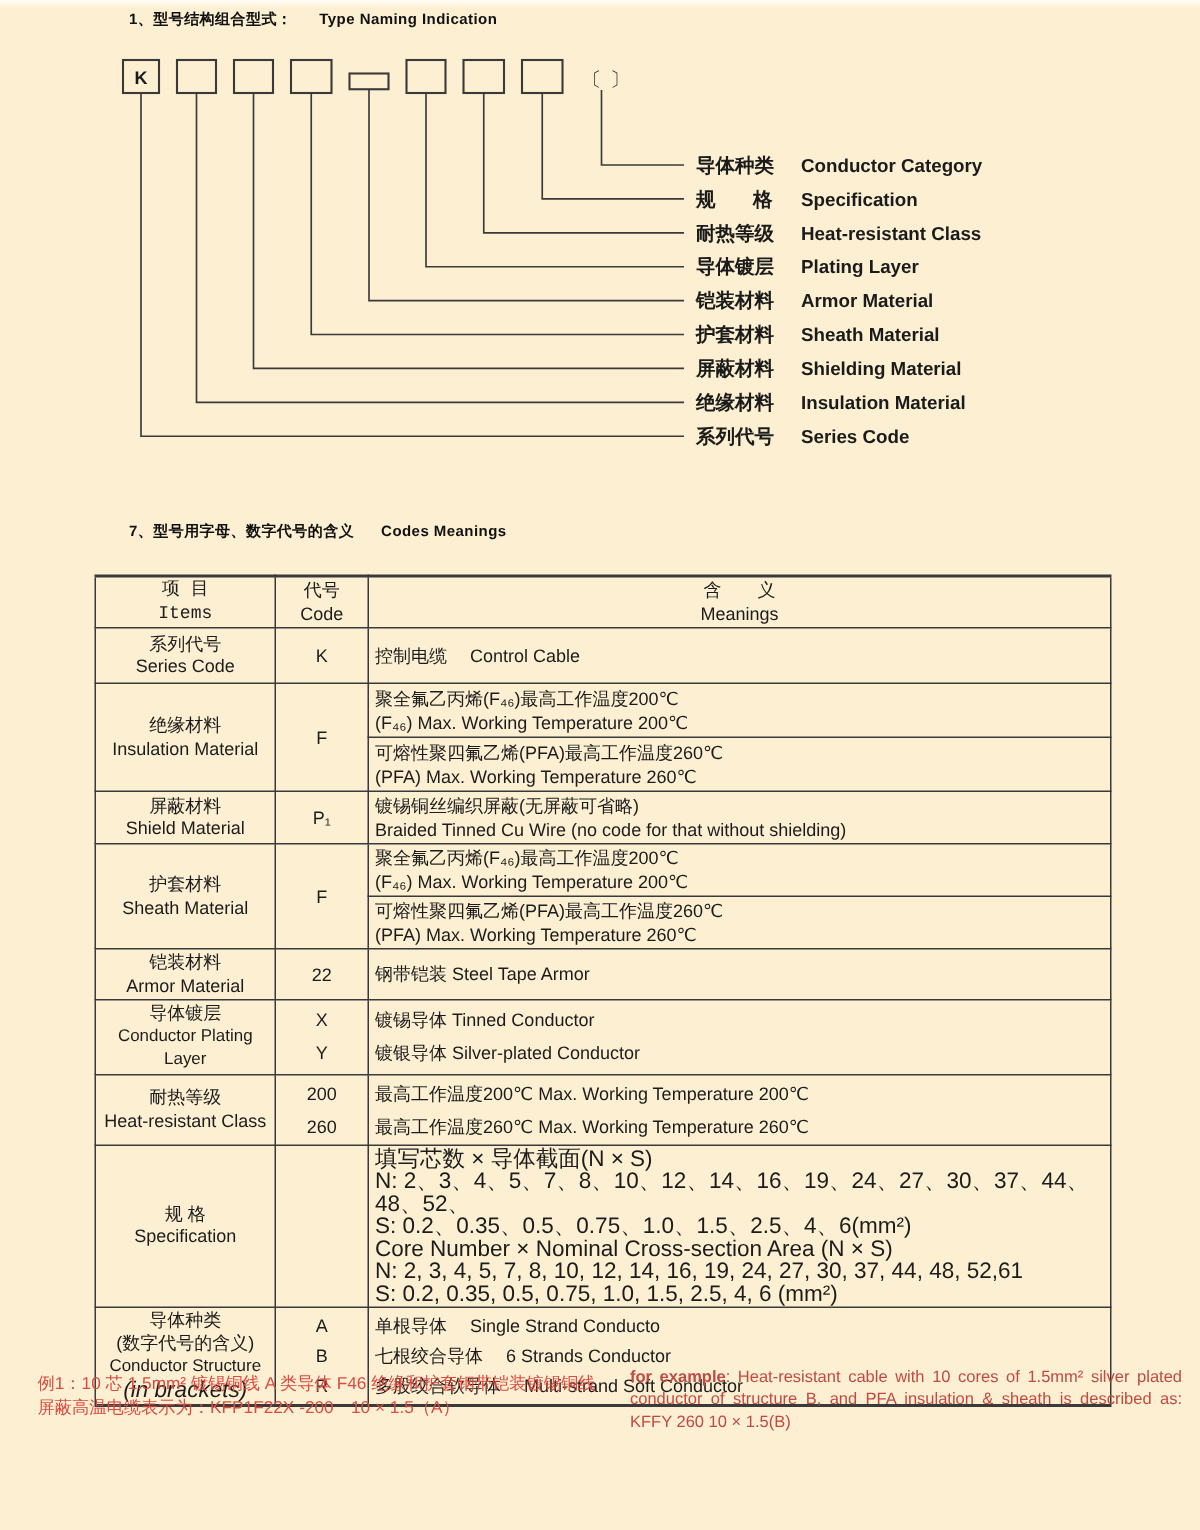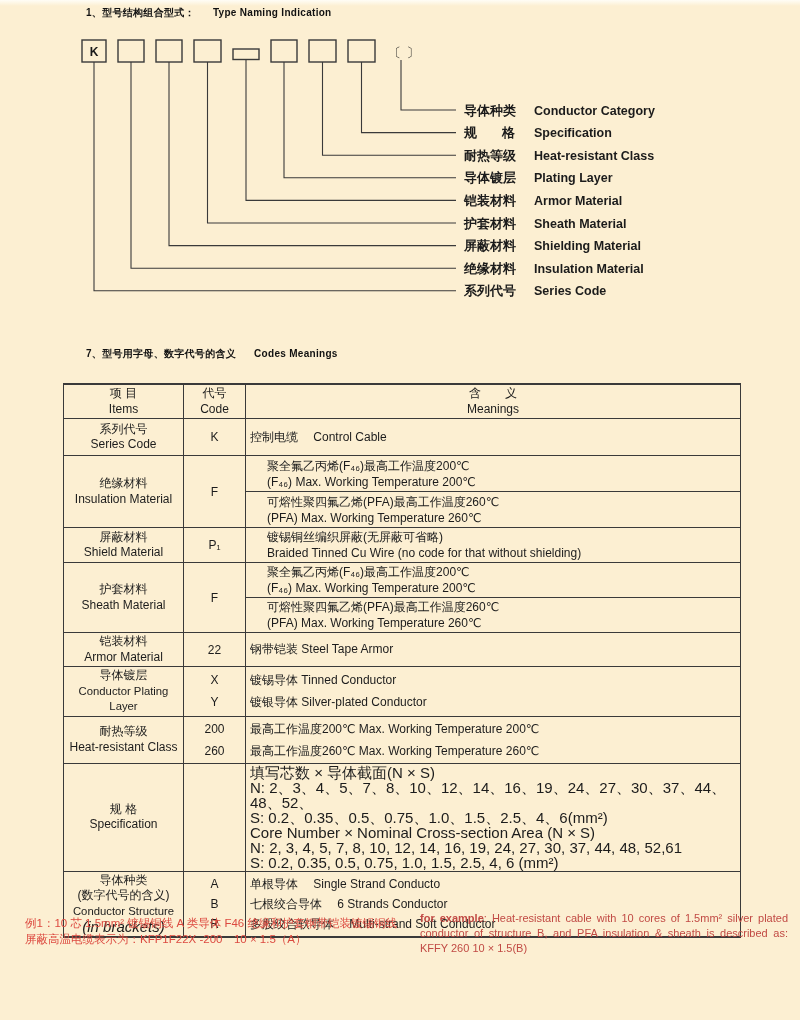--- a/index.html
+++ b/index.html
@@ -33,21 +33,21 @@
   table.codes th,table.codes td{
     border:1px solid #3a3a3a;
     padding:1px 4px;
     vertical-align:middle;
   }
   table.codes col.c-items{width:120px;}
   table.codes col.c-code{width:62px;}
   table.codes col.c-meaning{width:495px;}
   th.hd,td.item,td.code{text-align:center;font-weight:normal;}
   td.meaning{text-align:left;padding-left:11px;}
-  .ln{line-height:16px;margin-left:17px;}
+  .ln{line-height:16px;}
   .ln15{line-height:15px;}
   .ln20{line-height:20px;}
   .ln22{line-height:22px;}
   td.item div,th.hd div{line-height:15.5px;}
 
   
   .foot-left{
     position:absolute;left:25px;top:915px;width:372px;
     color:#dc4a40;font-size:11.5px;line-height:16.4px;
     text-align:justify;
@@ -123,21 +123,21 @@
 </div>
 
 <table class="codes">
   <colgroup>
       <col class="c-items">
       <col class="c-code">
       <col class="c-meaning">
     </colgroup>
   <tbody>
       <tr>
-    <th class="hd" style="height:30px;">
+    <th class="hd" style="height:30px;font-family:Liberation Mono, monospace;">
       <div>项  目</div>
       <div>Items</div>
     </th>
     <th class="hd">
       <div>代号</div>
       <div>Code</div>
     </th>
     <th class="hd">
       <div>含　　义</div>
       <div>Meanings</div>

